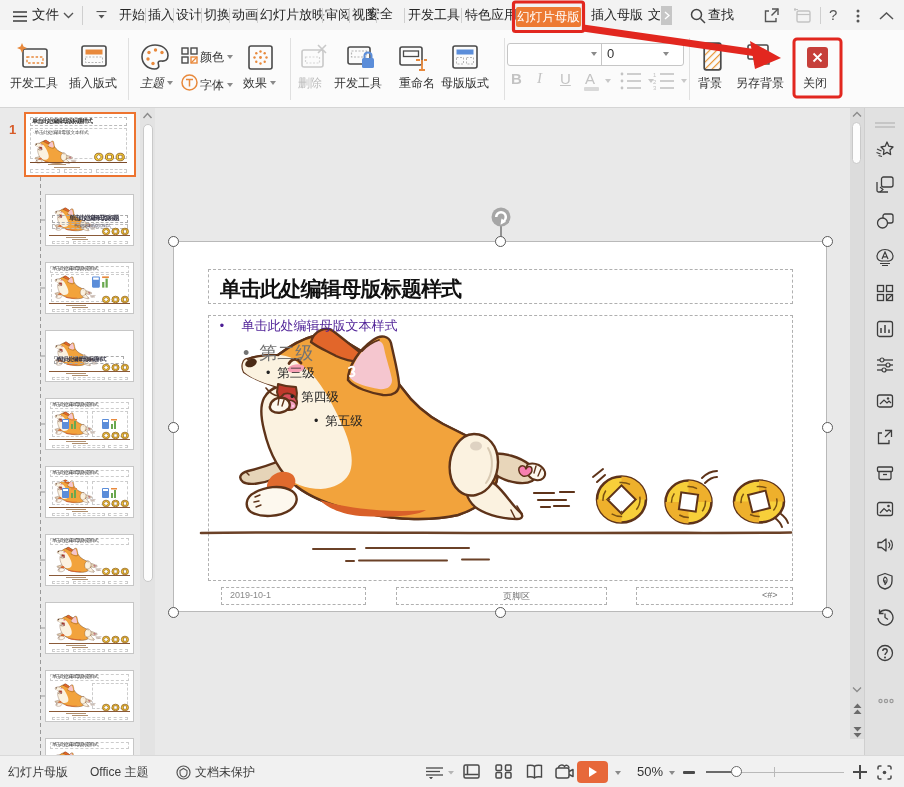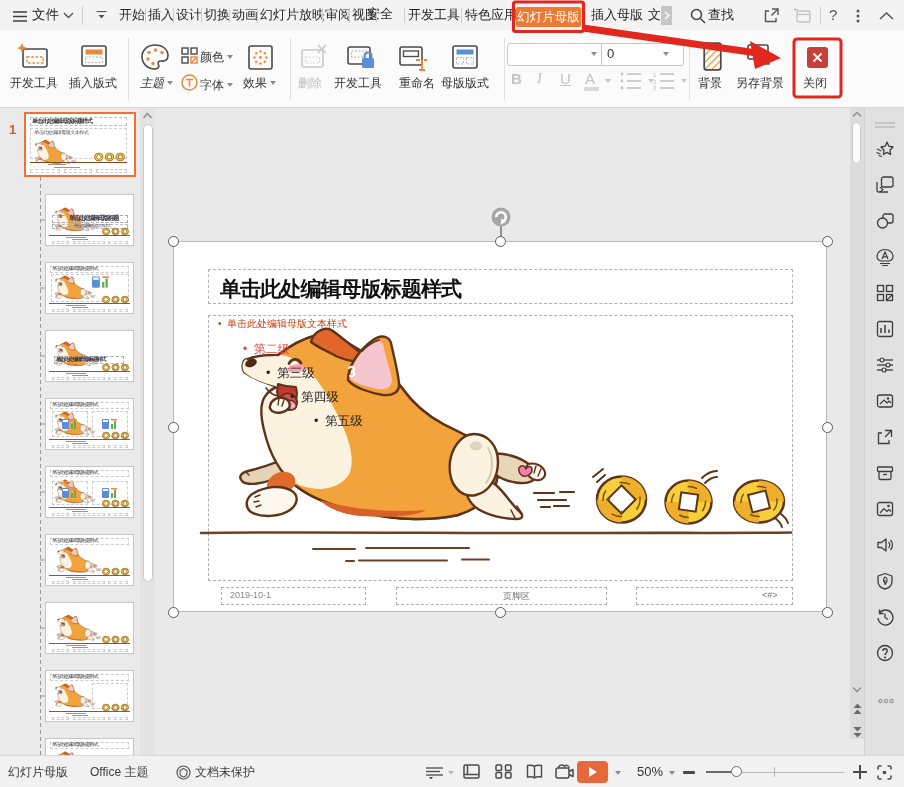--- a/index.html
+++ b/index.html
@@ -712,22 +712,22 @@
             <path d="M419,235 L429,227"></path>
               <path d="M423,240 L431,233"></path>
             <path d="M528,236 C533,231 538,229 543,229"></path>
               <path d="M531,241 C535,237 539,235 543,235"></path>
             <path d="M601,276 C605,279 607,282 608,285"></path>
               <path d="M607,272 C611,275 613,278 614,281"></path>
           </g>
         </g>
       </svg>
 
-      <div style="position:absolute;left:44px;top:75px;font-size:10px;color:#c2410c;">•&nbsp; 单击此处编辑母版文本样式</div>
-      <div style="position:absolute;left:69px;top:99px;font-size:12px;color:#ef4444;">•&nbsp; 第二级</div>
+      <div style="position:absolute;left:44px;top:75px;font-size:13px;color:#4c1d95;font-family:Liberation Mono, monospace;">•&nbsp; 单击此处编辑母版文本样式</div>
+      <div style="position:absolute;left:69px;top:99px;font-size:18px;color:#737373;">•&nbsp; 第二级</div>
       <div style="position:absolute;left:92px;top:123px;font-size:12.5px;color:#222;">•&nbsp; 第三级</div>
       <div style="position:absolute;left:116px;top:147px;font-size:12.5px;color:#222;">•&nbsp; 第四级</div>
       <div style="position:absolute;left:140px;top:171px;font-size:12.5px;color:#222;">•&nbsp; 第五级</div>
     </div>
 
     <div class="handle" style="left:12.5px;top:127.5px;"></div>
     <div class="handle" style="left:339.5px;top:127.5px;"></div>
     <div class="handle" style="left:666.5px;top:127.5px;"></div>
     <div class="handle" style="left:12.5px;top:313.5px;"></div>
     <div class="handle" style="left:666.5px;top:313.5px;"></div>

